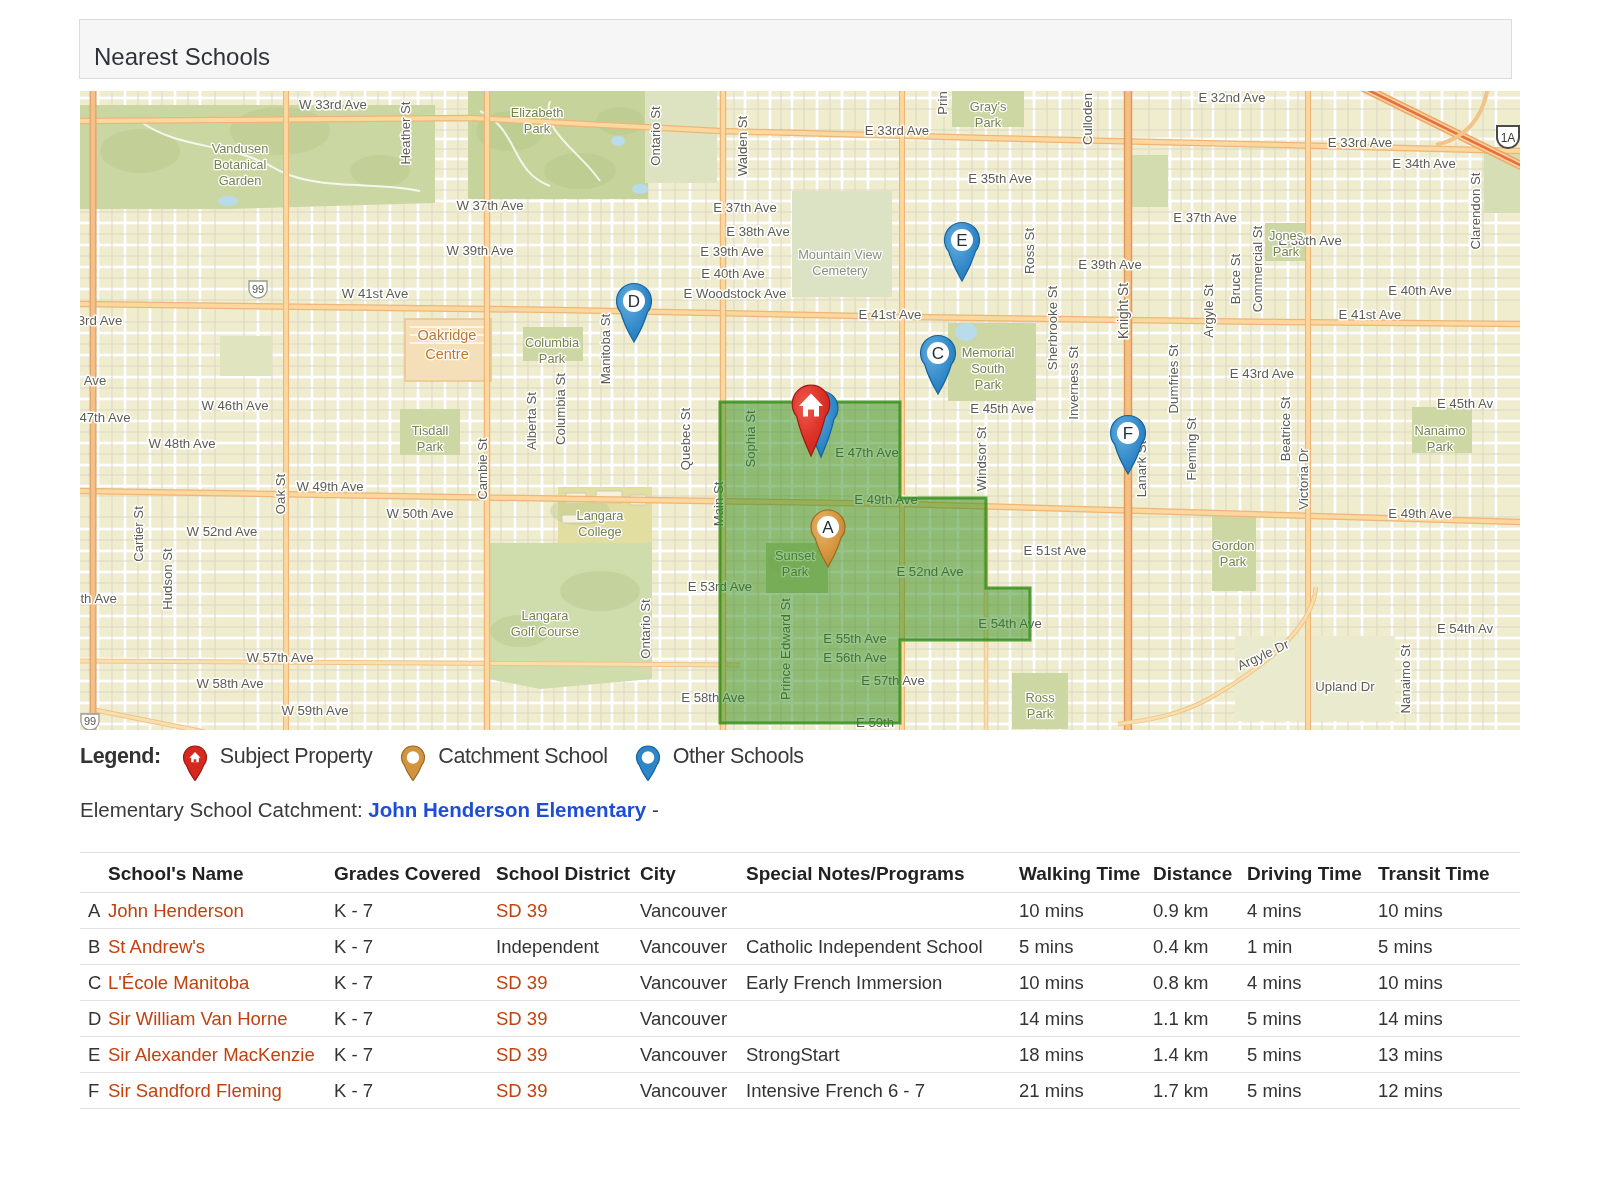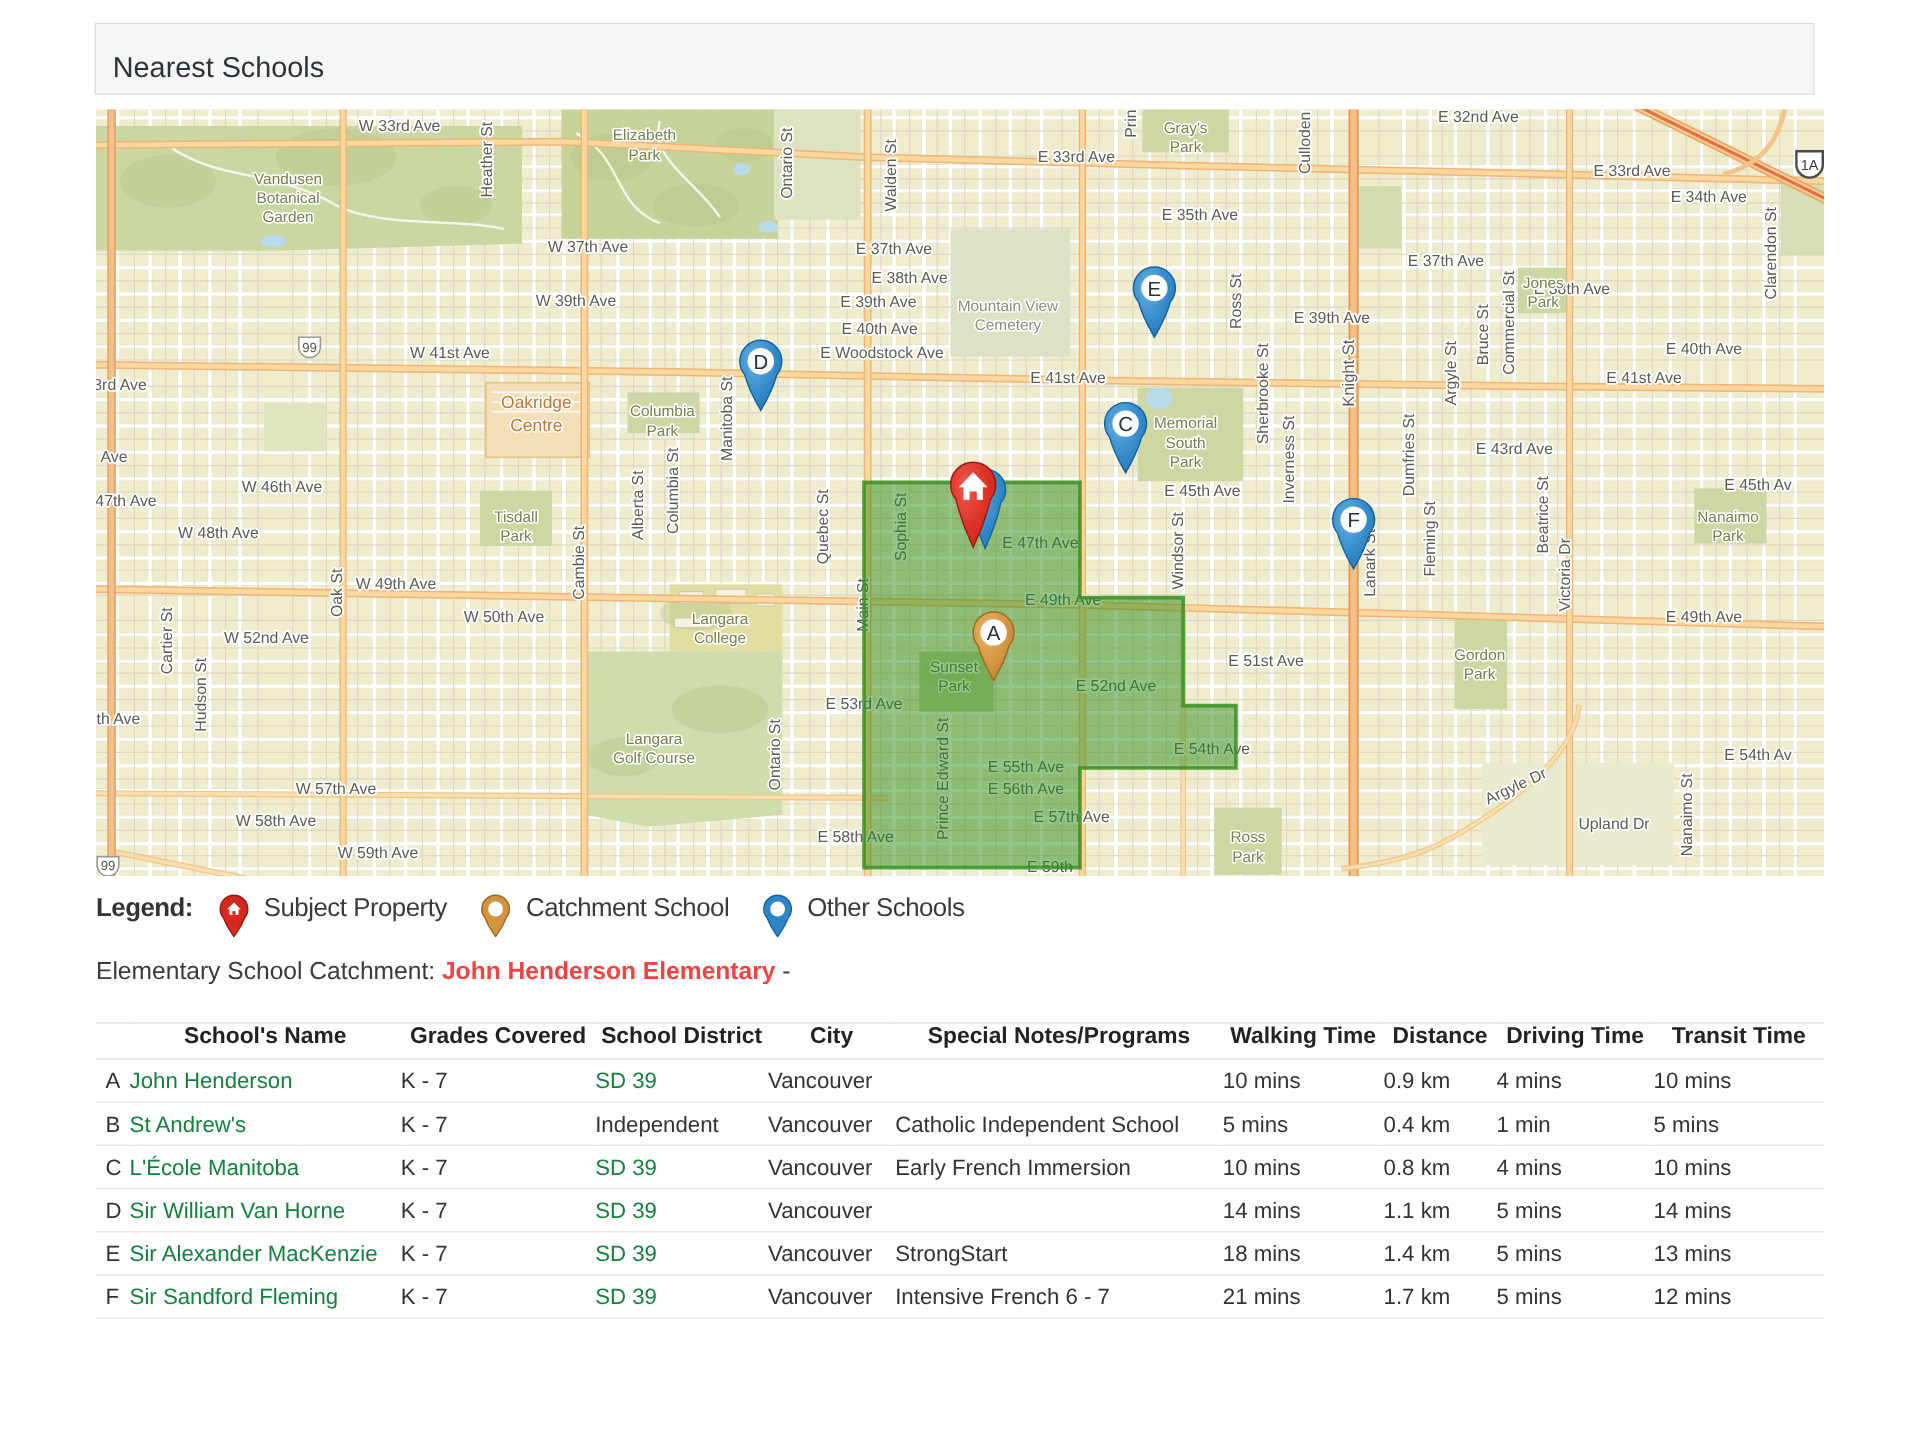--- a/index.html
+++ b/index.html
@@ -3,27 +3,27 @@
 *{box-sizing:border-box}
 body{margin:0;width:1600px;height:1200px;background:#fff;font-family:"Liberation Sans",sans-serif;}
 .wrap{padding:0 80px}
 .panel{margin-top:19px;margin-left:-1px;margin-right:8px;height:60px;background:#f6f6f6;border:1px solid #dcdcdc;display:flex;align-items:center;padding-left:14px;padding-top:16px;font-size:24px;color:#2e3338}
 h1{margin:17px 0 0 0;font-size:29px;font-weight:bold;color:#1e2936;letter-spacing:-0.2px}
 .map{margin-top:12px;width:1440px;height:639px;overflow:hidden}
 .legend{margin-top:14px;height:40px;display:flex;font-size:21.5px;letter-spacing:-0.4px;color:#3a3a3a}
 .legend .ttl{font-weight:bold;color:#333}
 .legend .pin{margin-left:21px;margin-right:12px}
 .catch{margin-top:14px;font-size:20.5px;color:#3a3a3a}
-.catch b{color:#ef4444}
+.catch b{color:#1d4ed8}
 table{margin-top:30px;border-collapse:collapse;width:1440px;font-size:18.5px;color:#333;table-layout:fixed}
 table{border-top:1px solid #ddd}
-th{text-align:center;font-size:19px;color:#222;padding:0 0 7px 0;line-height:22px;border-bottom:1px solid #ddd;font-weight:bold}
+th{text-align:left;font-size:19px;color:#222;padding:10px 0 7px 0;line-height:22px;border-bottom:1px solid #ddd;font-weight:bold}
 td{padding:6px 0 6px 0;line-height:23px;border-bottom:1px solid #e2e2e2}
 td.lt{padding-left:8px}
-.lk{color:#15803d}
+.lk{color:#c2410c}
 </style></head>
 <body>
 <div class="wrap">
 <div class="panel">Nearest Schools</div>
 <div class="map">
       <svg width="1440" height="639" viewBox="0 0 1440 639" style="display:block">
         <rect x="0" y="0" width="1440" height="639" fill="#f0edcf"></rect>
 <path d="M18,0V639M45,0V639M70,0V639M95,0V639M120,0V639M178,0V639M205,0V639M232,0V639M258,0V639M285,0V639M310,0V639M338,0V639M365,0V639M390,0V639M435,0V639M462,0V639M485,0V639M510,0V639M532,0V639M556,0V639M580,0V639M610,0V639M665,0V639M690,0V639M712,0V639M737,0V639M762,0V639M788,0V639M850,0V639M878,0V639M906,0V639M930,0V639M954,0V639M980,0V639M1005,0V639M1030,0V639M1090,0V639M1112,0V639M1133,0V639M1160,0V639M1182,0V639M1208,0V639M1255,0V639M1282,0V639M1312,0V639M1338,0V639M1362,0V639M1390,0V639M1416,0V639M0,7H1440M0,48H1440M0,68H1440M0,88H1440M0,110H1440M0,132H1440M0,154H1440M0,176H1440M0,198H1440M0,242H1440M0,264H1440M0,286H1440M0,308H1440M0,330H1440M0,352H1440M0,374H1440M0,395H1440M0,438H1440M0,460H1440M0,481H1440M0,503H1440M0,525H1440M0,547H1440M0,568H1440M0,590H1440M0,612H1440M0,633H1440" stroke="#ddd9c6" stroke-width="4.2" fill="none" opacity="0.5"></path>
 <path d="M18,0V639M45,0V639M70,0V639M95,0V639M120,0V639M178,0V639M205,0V639M232,0V639M258,0V639M285,0V639M310,0V639M338,0V639M365,0V639M390,0V639M435,0V639M462,0V639M485,0V639M510,0V639M532,0V639M556,0V639M580,0V639M610,0V639M665,0V639M690,0V639M712,0V639M737,0V639M762,0V639M788,0V639M850,0V639M878,0V639M906,0V639M930,0V639M954,0V639M980,0V639M1005,0V639M1030,0V639M1090,0V639M1112,0V639M1133,0V639M1160,0V639M1182,0V639M1208,0V639M1255,0V639M1282,0V639M1312,0V639M1338,0V639M1362,0V639M1390,0V639M1416,0V639M0,7H1440M0,48H1440M0,68H1440M0,88H1440M0,110H1440M0,132H1440M0,154H1440M0,176H1440M0,198H1440M0,242H1440M0,264H1440M0,286H1440M0,308H1440M0,330H1440M0,352H1440M0,374H1440M0,395H1440M0,438H1440M0,460H1440M0,481H1440M0,503H1440M0,525H1440M0,547H1440M0,568H1440M0,590H1440M0,612H1440M0,633H1440" stroke="#ffffff" stroke-width="3" fill="none"></path>
 <path d="M32,0V639M58,0V639M82,0V639M108,0V639M135,0V639M164,0V639M192,0V639M218,0V639M245,0V639M272,0V639M298,0V639M324,0V639M352,0V639M378,0V639M421,0V639M448,0V639M474,0V639M498,0V639M521,0V639M544,0V639M568,0V639M595,0V639M626,0V639M654,0V639M678,0V639M701,0V639M724,0V639M750,0V639M775,0V639M805,0V639M836,0V639M864,0V639M892,0V639M918,0V639M942,0V639M967,0V639M992,0V639M1018,0V639M1069,0V639M1101,0V639M1122,0V639M1146,0V639M1171,0V639M1195,0V639M1218,0V639M1242,0V639M1268,0V639M1297,0V639M1325,0V639M1350,0V639M1376,0V639M1403,0V639M0,18H1440M0,39H1440M0,58H1440M0,78H1440M0,99H1440M0,121H1440M0,143H1440M0,165H1440M0,187H1440M0,209H1440M0,231H1440M0,253H1440M0,275H1440M0,297H1440M0,319H1440M0,341H1440M0,363H1440M0,384H1440M0,405H1440M0,426H1440M0,449H1440M0,470H1440M0,492H1440M0,514H1440M0,536H1440M0,558H1440M0,579H1440M0,601H1440M0,622H1440" stroke="#d8d5c2" stroke-width="1" fill="none" opacity="0.9"></path>

